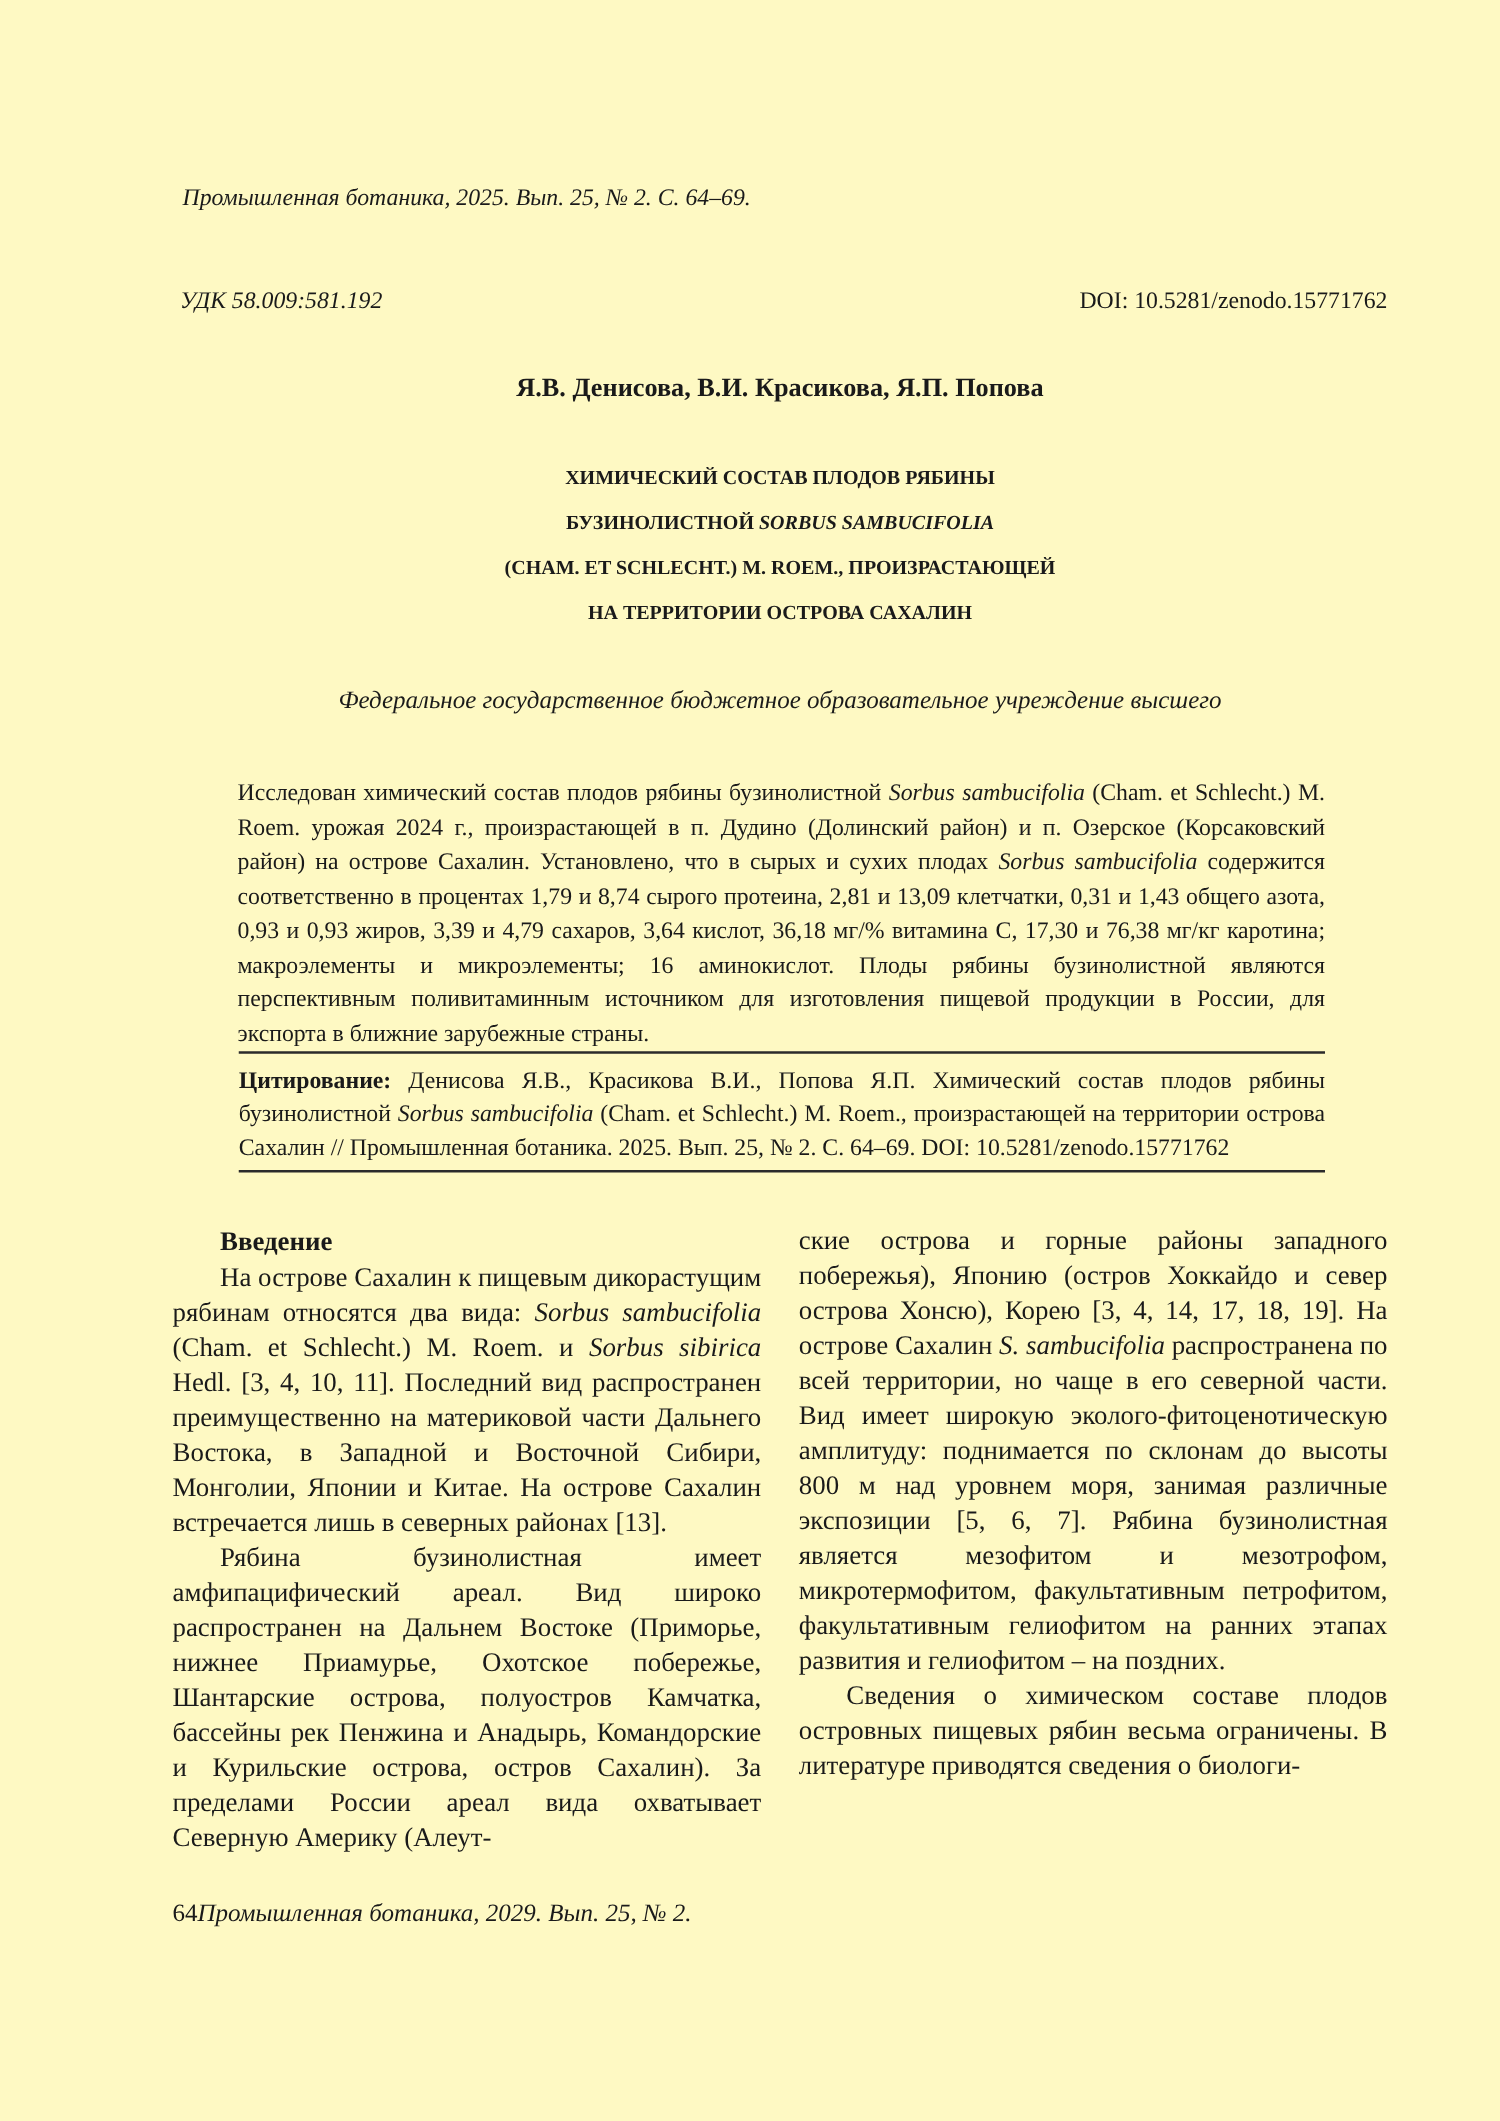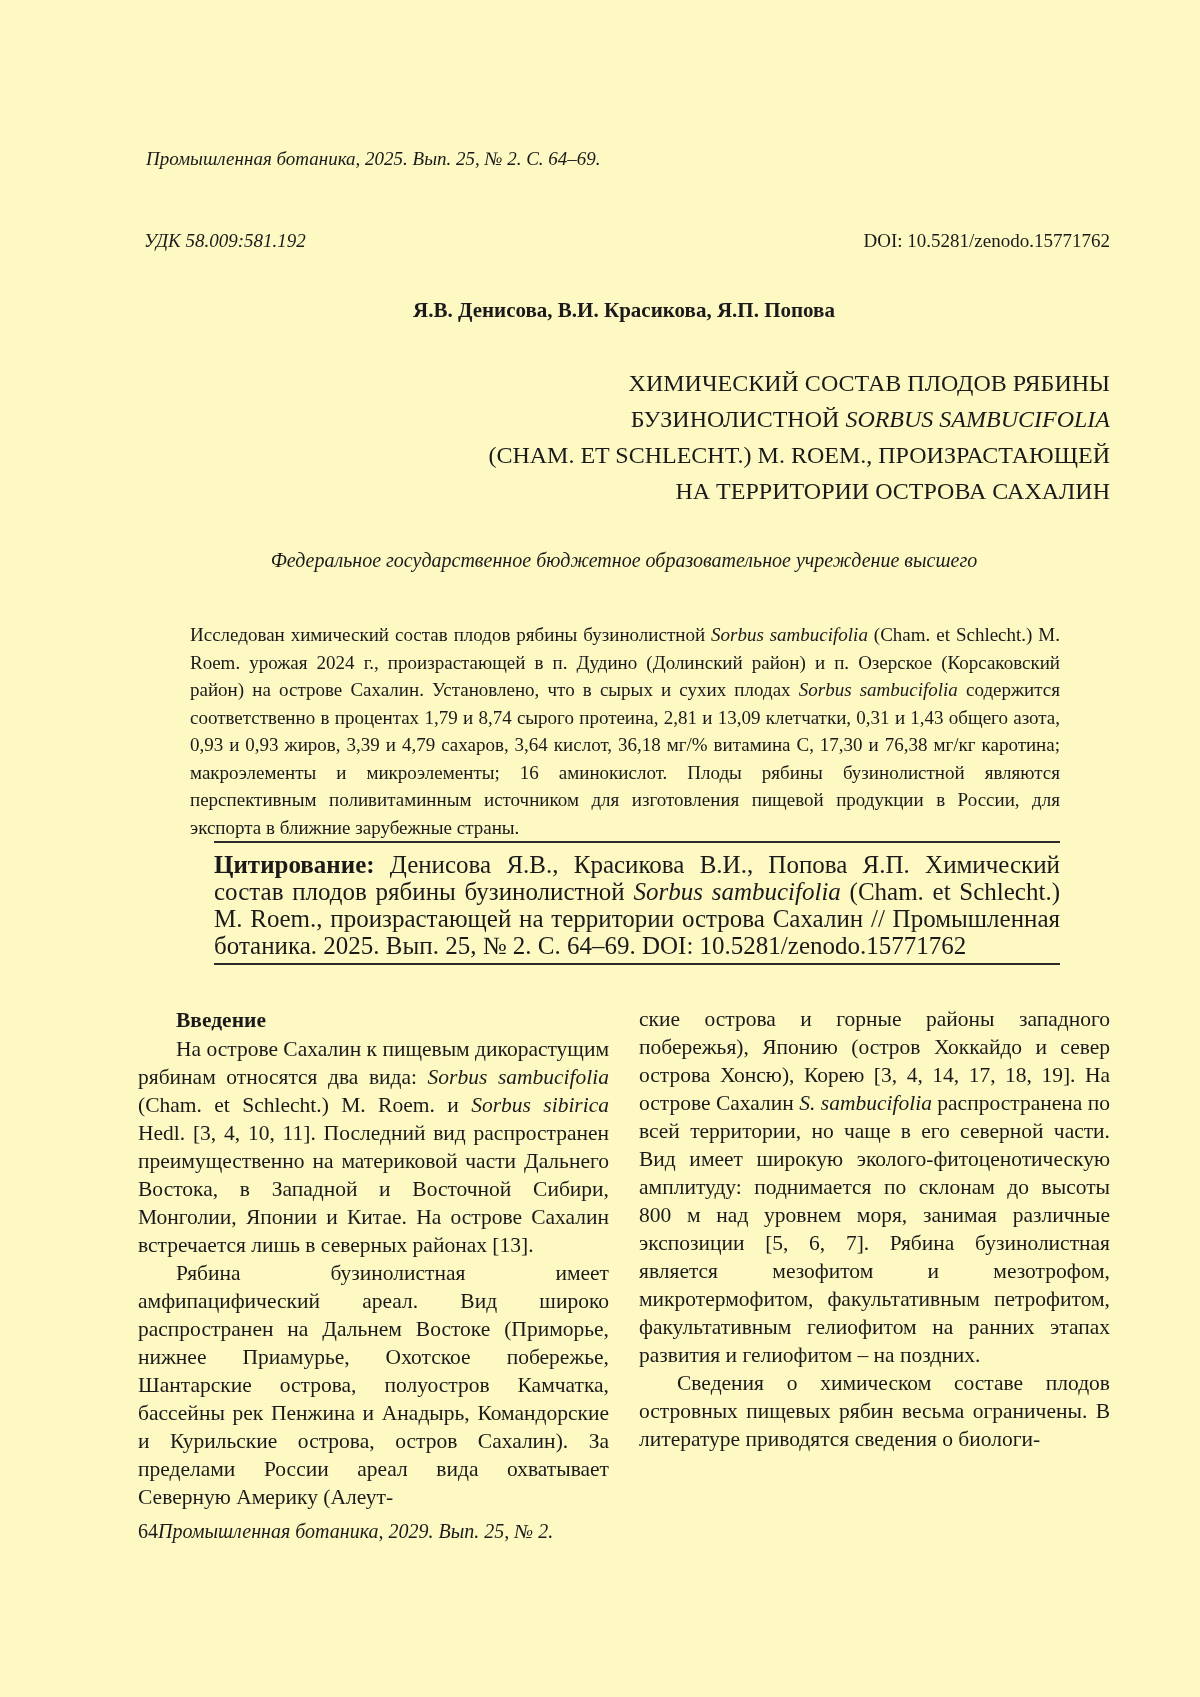--- a/index.html
+++ b/index.html
@@ -13,29 +13,29 @@
     padding:148px 90px 0 138px;
     overflow:hidden;
   }
   .seg-i{font-style:italic;}
   .seg-b{font-weight:bold;}
   .seg-bi{font-weight:bold;font-style:italic;}
   .hdr-journal{font-style:italic;font-size:19px;line-height:22px;padding-left:8px;}
   .hdr-row{display:flex;justify-content:space-between;align-items:baseline;margin-top:20px;font-size:19px;line-height:22px;}
   .udc{font-style:italic;padding-left:6px;margin-top:40px;}
   .authors{text-align:center;font-weight:bold;font-size:21px;line-height:25px;margin-top:46px;}
-  .title{text-align:right;font-weight:normal;font-size:24px;line-height:36px;margin:42px 0 0 0;}
+  .title{text-align:center;font-weight:bold;font-size:16px;line-height:36px;margin:42px 0 0 0;}
   .affiliation{text-align:center;font-style:italic;font-size:20px;line-height:30px;margin-top:36px;}
   .abstract{margin:46px 50px 0 52px;font-size:19px;line-height:27.5px;text-align:justify;}
   .keywords{margin:8px 50px 0 52px;font-size:19px;line-height:27.5px;text-align:justify;}
   .citation{
-    margin:0 50px 0 76px;
+    margin:0 50px 0 53px;
     border-top:2px solid #2b2b2b;border-bottom:2px solid #2b2b2b;
     padding:8px 0 4px 0;
-    font-size:25px;line-height:27px;text-align:justify;
+    font-size:19px;line-height:27px;text-align:justify;
   }
   .columns{display:flex;gap:30px;margin-top:40px;font-size:21.5px;line-height:28px;}
   .col{flex:1;min-width:0;text-align:justify;}
   .sec-heading{font-size:21.5px;line-height:30px;font-weight:bold;margin:0;text-indent:38px;}
   .col p{margin:0;}
   .col p.indent{text-indent:38px;}
   .footer{
     position:absolute;left:138px;right:90px;top:1520px;
     display:flex;justify-content:flex-start;align-items:baseline;
     font-size:20px;

